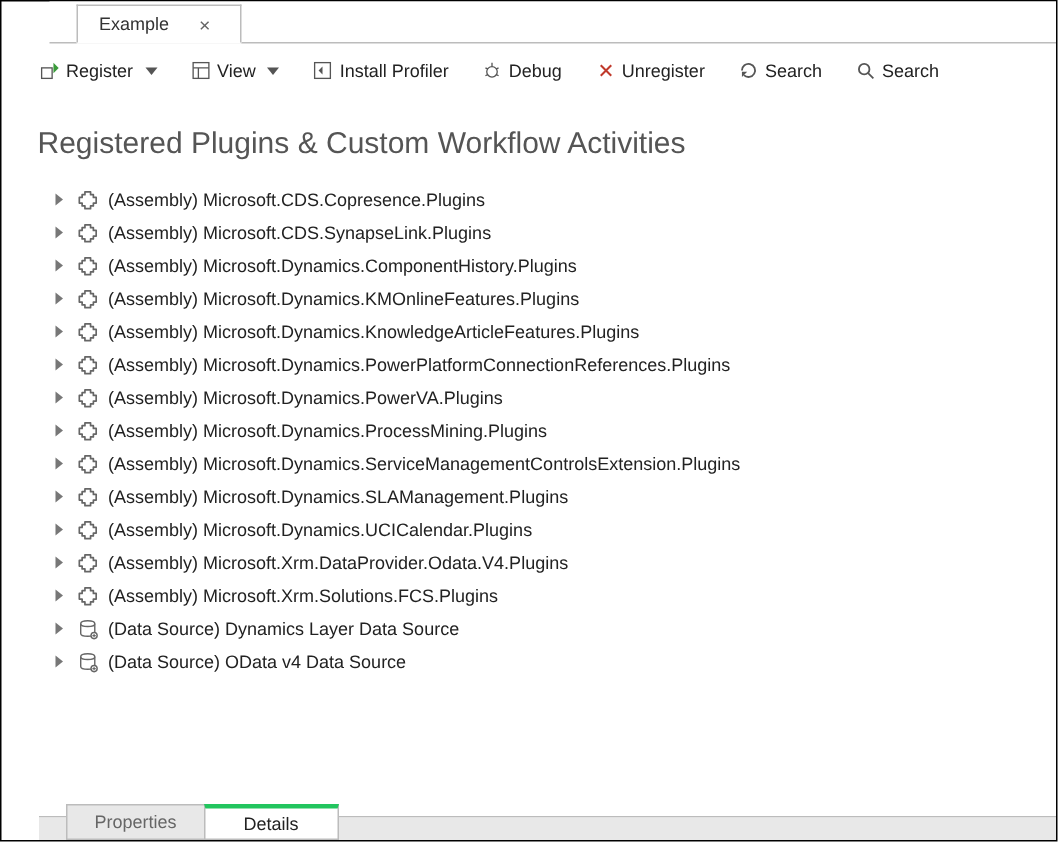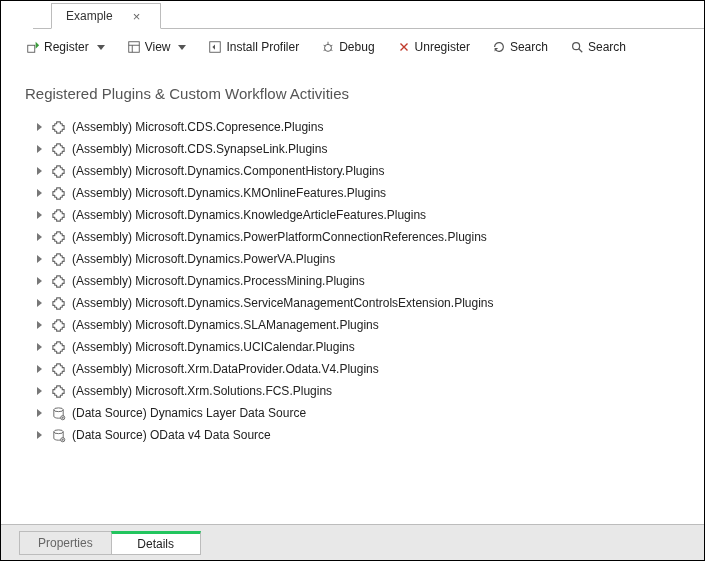--- a/index.html
+++ b/index.html
@@ -86,21 +86,21 @@
     flex-shrink: 0;
   }
   .icon svg { width: 14px; height: 14px; }
   
   .content {
     flex: 1;
     overflow: auto;
     padding: 8px 8px 8px 8px;
   }
   .section-title {
-    font-size: 15px;
+    font-size: 20px;
     color: #555;
     padding: 12px 0 14px 16px;
   }
   .tree {
     padding-left: 28px;
   }
   .tree-row {
     display: flex;
     align-items: center;
     gap: 6px;
@@ -120,26 +120,27 @@
   }
   .node-icon {
     width: 16px; height: 16px;
     display: inline-flex;
     align-items: center; justify-content: center;
     flex-shrink: 0;
   }
   .node-icon svg { width: 15px; height: 15px; }
   
   .bottom-tabs {
-    height: 36px;
+    height: 16px;
     position: relative;
     display: flex;
-    align-items: center;
+    align-items: flex-end;
     padding-left: 18px;
     background: #fff;
+    margin-left: 25px;
   }
   .bottom-tabs-line {
     position: absolute;
     left: 0; right: 0; top: 0;
     height: 1px;
     background: #bcbcbc;
   }
   .bottom-tabs-bg {
     position: absolute;
     left: 0; right: 0; top: 1px; bottom: 0;

